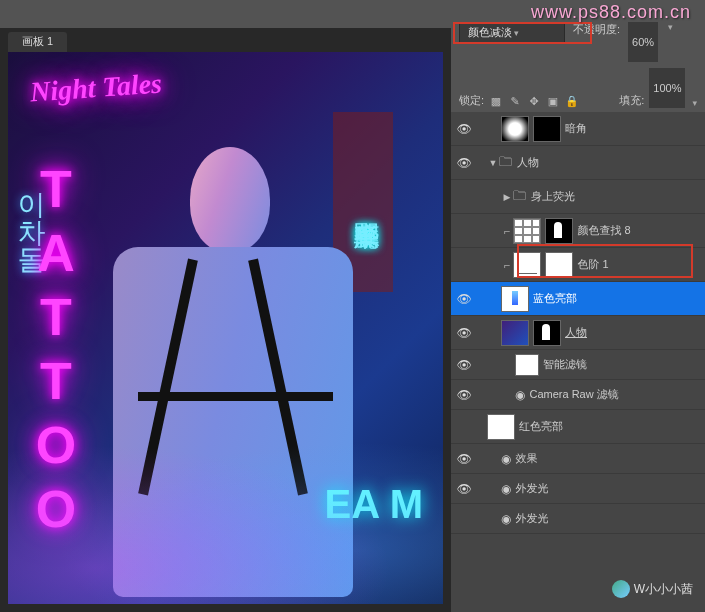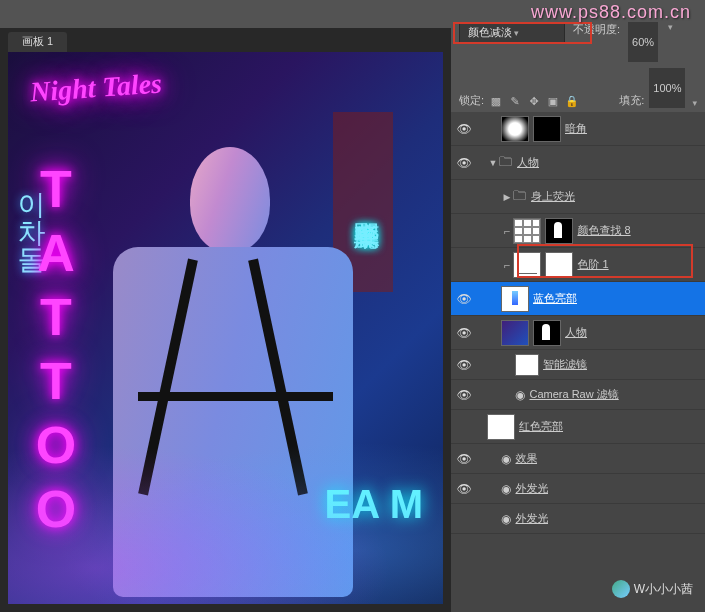--- a/index.html
+++ b/index.html
@@ -49,21 +49,21 @@
 .thumb.grid div{ border: .5px solid #888; }
 .thumb.radial { background: radial-gradient(circle, #fff 35%, #000 85%); }
 .thumb.black { background: #000; }
 .thumb.patch { background: #fff; }
 .thumb.patch.pink::before { content:""; display:block; width: 6px; height: 14px; margin: 4px auto; background: linear-gradient(#f8c, #f3a); }
 .thumb.patch.blue::before { content:""; display:block; width: 6px; height: 14px; margin: 4px auto; background: linear-gradient(#7cf, #36f); }
 .thumb.scene { background: linear-gradient(135deg, #40207a, #2050bb); }
 .thumb.person { background: #000 linear-gradient(#000,#000); position: relative; }
 .thumb.person::after{ content:""; position:absolute; left:8px; top:3px; width:8px; height:16px; background:#fff; border-radius:4px 4px 0 0; }
 .thumb.trans { background: repeating-conic-gradient(#bbb 0 25%, #fff 0 50%) 0 0/8px 8px; }
-.layer-name { white-space: nowrap; overflow: hidden; text-decoration: underline; }
+.layer-name { white-space: nowrap; overflow: hidden; }
 .link-ico { color: #aaa; margin: 0 3px; font-size: 11px; }
 .expand { color: #bbb; font-size: 9px; width: 12px; text-align: center; }
 .folder-ico { color: #ccc; margin-right: 5px; font-size: 13px; }
 .circle { font-size: 12px; margin-right: 4px; }
 .hl2 { left: 66px; top: 244px; width: 176px; height: 34px; }
 .wm2 { position: absolute; bottom: 14px; right: 12px; display: flex; align-items: center; gap: 4px; color: #ddd; font-size: 12px; }
 .wm2 .ava{ width: 18px; height: 18px; border-radius: 50%; background: linear-gradient(135deg,#4a8,#7cf); }
 .chevr { font-size: 9px; margin-left: 2px; color: #aaa; }
 .underline { text-decoration: underline; }
 </style>

